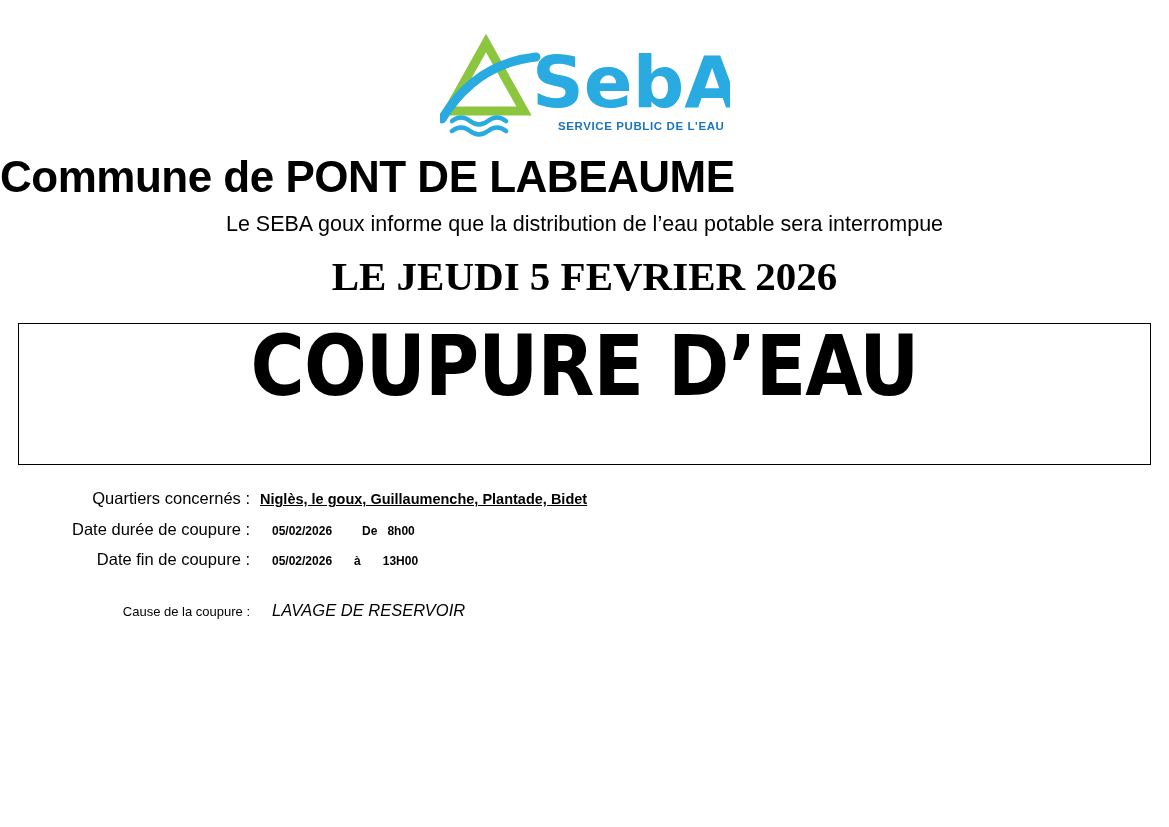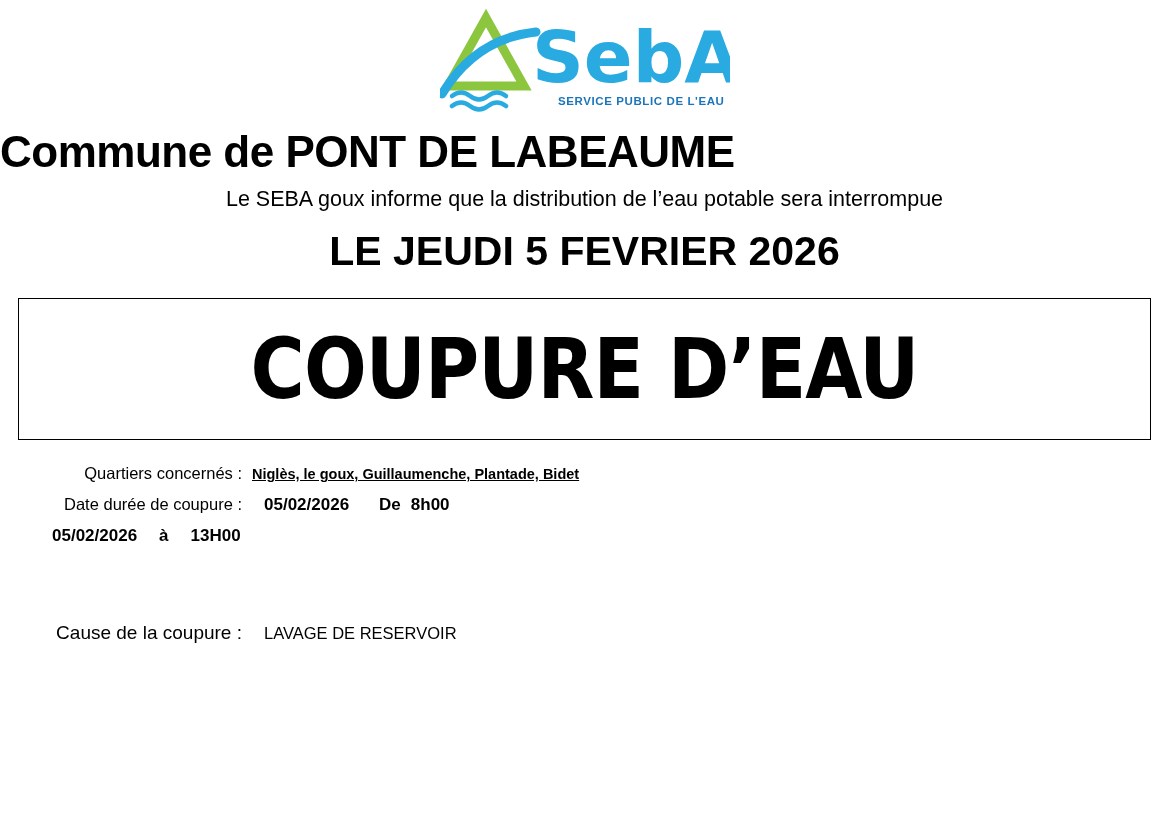--- a/index.html
+++ b/index.html
@@ -19,21 +19,21 @@
   .page {
     position: relative;
     width: 1169px;
     height: 827px;
     box-sizing: border-box;
   }
 
   
   .logo-wrap {
     margin: 0 auto;
-    padding-top: 8px;
+    padding-top: 33px;
     width: 300px;
     height: 110px;
     position: relative;
   }
   .logo-svg {
     display: block;
     margin: 0 auto;
   }
 
   
@@ -49,66 +49,66 @@
     font-size: 21.5px;
     margin: 10px 0 0 0;
     line-height: 1.25;
   }
   .date-title {
     text-align: center;
     font-size: 41px;
     font-weight: bold;
     margin: 16px 0 0 0;
     line-height: 1.1;
+    font-family: Liberation Serif, serif;
   }
 
   
   .banner-box {
     margin: 24px 18px 0 18px;
     border: 1.5px solid #000000;
     height: 142px;
     display: flex;
-    align-items: center;
     justify-content: center;
     box-sizing: border-box;
   }
   .banner-text {
     font-family: "DejaVu Sans", sans-serif;
     font-weight: bold;
     font-size: 84px;
     letter-spacing: -1px;
     transform: scaleX(0.88);
     transform-origin: center center;
     white-space: nowrap;
     line-height: 1;
   }
 
   
   .details {
     margin: 18px 0 0 0;
-    padding: 0 0 0 30px;
+    padding: 0 0 0 38px;
     font-size: 16.5px;
   }
   .detail-row {
     display: flex;
     align-items: baseline;
     line-height: 1.85;
     white-space: nowrap;
   }
   .lbl {
     display: inline-block;
     text-align: right;
     font-weight: normal;
   }
   .lbl-w {
     width: 212px;
   }
   .val-bold {
     font-weight: bold;
-    font-size: 17px;
+    font-size: 12px;
   }
   .quartiers-val {
     font-weight: bold;
     font-size: 14.5px;
     padding-left: 10px;
     text-decoration: underline;
   }
   .gap-sm { display:inline-block; width: 10px; }
   .gap-md { display:inline-block; width: 22px; }
   .gap-lg { display:inline-block; width: 30px; }
@@ -116,26 +116,26 @@
   .cause-row {
     margin-top: 26px;
     display: flex;
     align-items: baseline;
     white-space: nowrap;
   }
   .cause-lbl {
     display: inline-block;
     width: 212px;
     text-align: right;
-    font-size: 19px;
-    margin-top: 44px;
+    font-size: 13px;
   }
   .cause-val {
     padding-left: 22px;
     font-size: 16.5px;
+    font-style: italic;
   }
 
   .attention {
     margin: 34px 0 0 28px;
     font-size: 17px;
     font-weight: bold;
     font-style: italic;
   }
 </style>
 </head>
@@ -178,20 +178,21 @@
       <span class="lbl lbl-w">Date durée de coupure :</span>
       <span class="gap-md"></span>
       <span class="val-bold">05/02/2026</span>
       <span class="gap-lg"></span>
       <span class="val-bold">De</span>
       <span class="gap-sm"></span>
       <span class="val-bold">8h00</span>
     </div>
 
     <div class="detail-row">
+      <span class="lbl lbl-w">Date fin de coupure :</span>
       <span class="gap-md"></span>
       <span class="val-bold">05/02/2026</span>
       <span class="gap-md"></span>
       <span class="val-bold">à</span>
       <span class="gap-md"></span>
       <span class="val-bold">13H00</span>
       <span class="gap-sm"></span>
     </div>
 
     <div class="cause-row">

